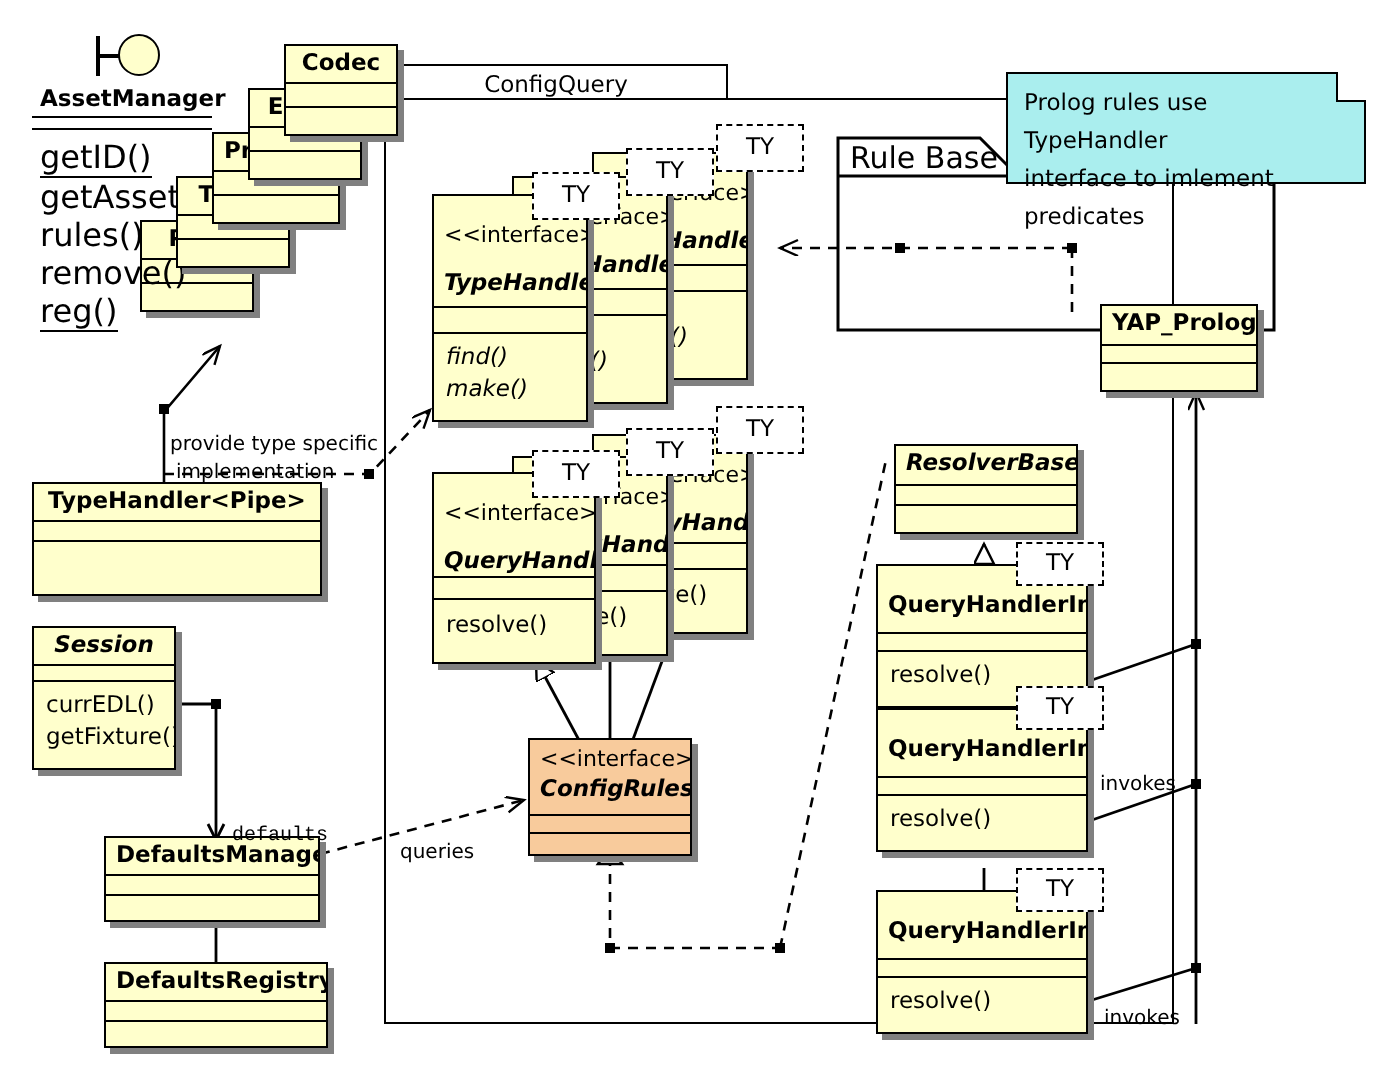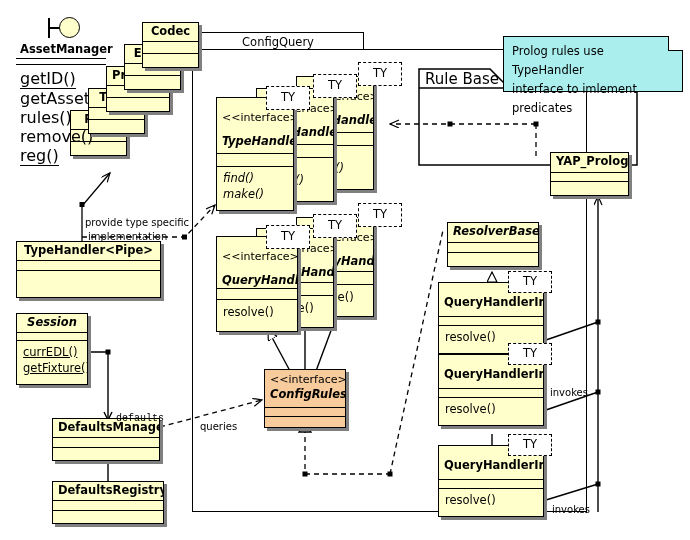--- a/index.html
+++ b/index.html
@@ -379,21 +379,21 @@
     </div>
     <div class="sect" style="height:10px;"></div>
     <div class="sect last" style="height:11px;"></div>
   </div>
 
   <div class="uml" style="left:16px;top:313px;width:72px;height:72px;">
     <div class="sect" style="height:19px;">
       <div class="name ital">Session</div>
     </div>
     <div class="sect" style="height:8px;"></div>
-    <div class="sect last ops" style="height:43px;padding-top:3px;text-decoration:underline;">
+    <div class="sect last ops" style="height:43px;padding-top:3px;">
       <div>currEDL()</div>
       <div>getFixture()</div>
     </div>
   </div>
 
   <div class="uml" style="left:52px;top:418px;width:108px;height:43px;">
     <div class="sect" style="height:19px;">
       <div class="name">DefaultsManager</div>
     </div>
     <div class="sect" style="height:10px;"></div>

